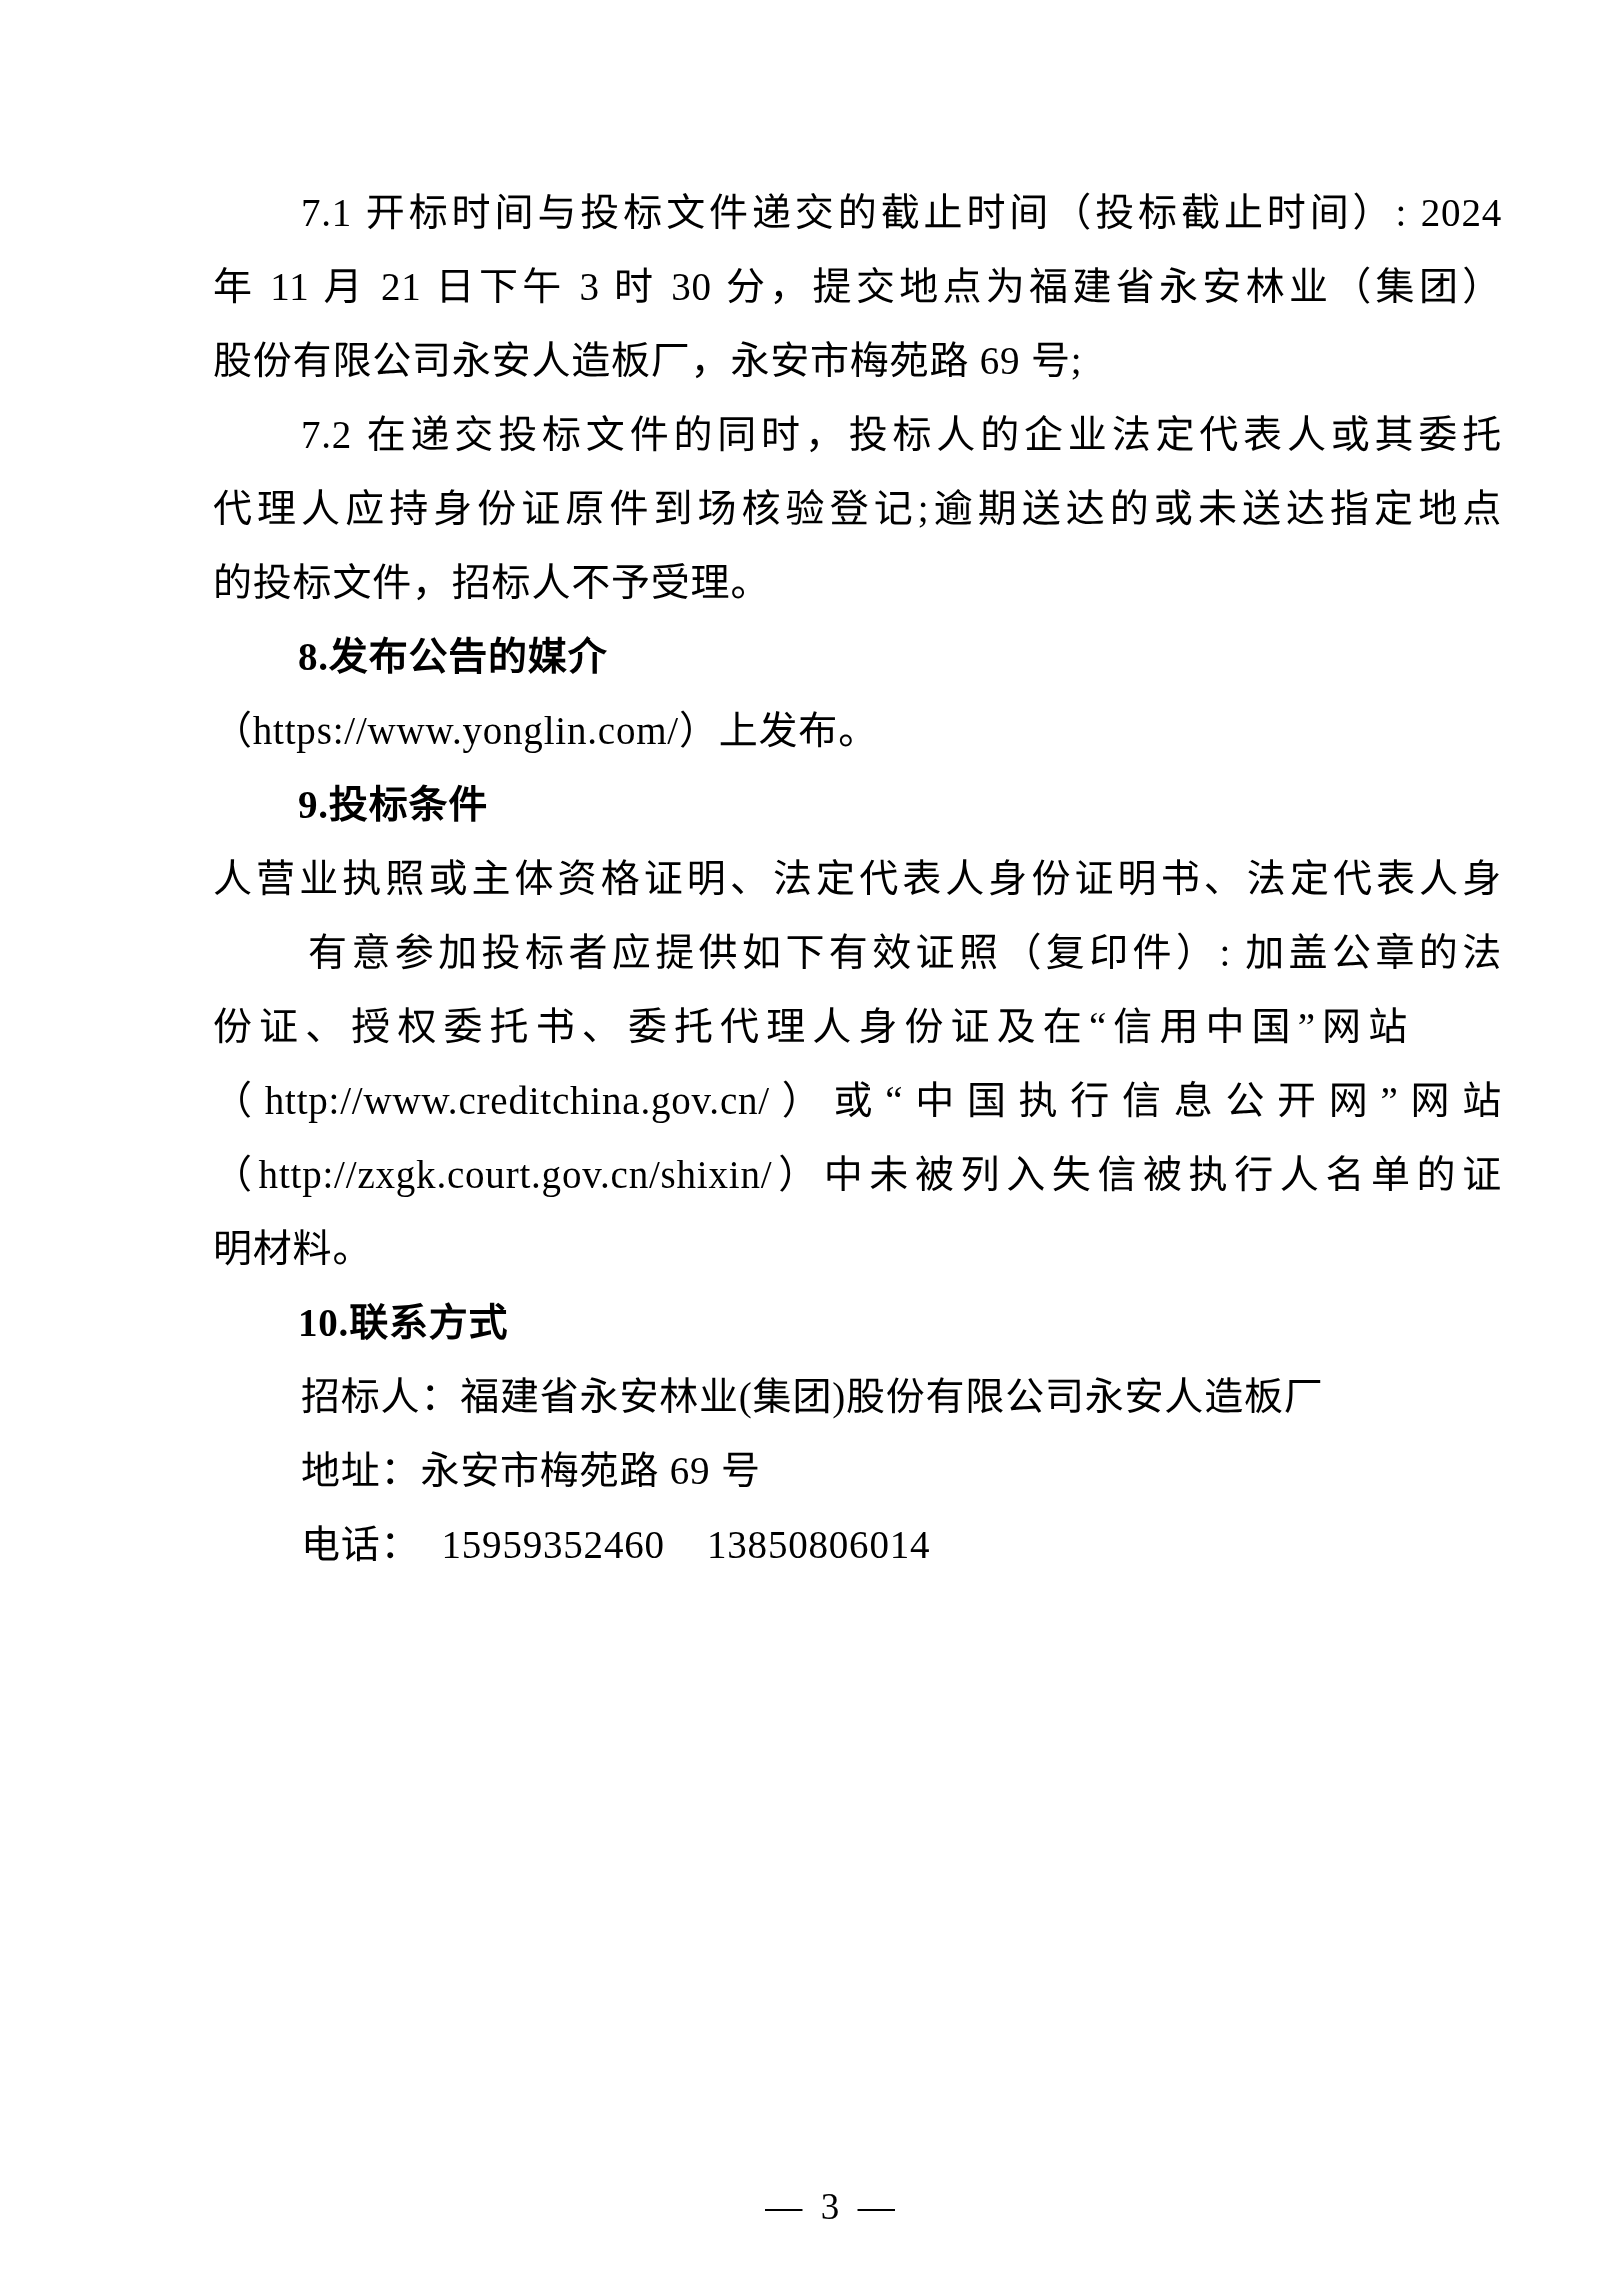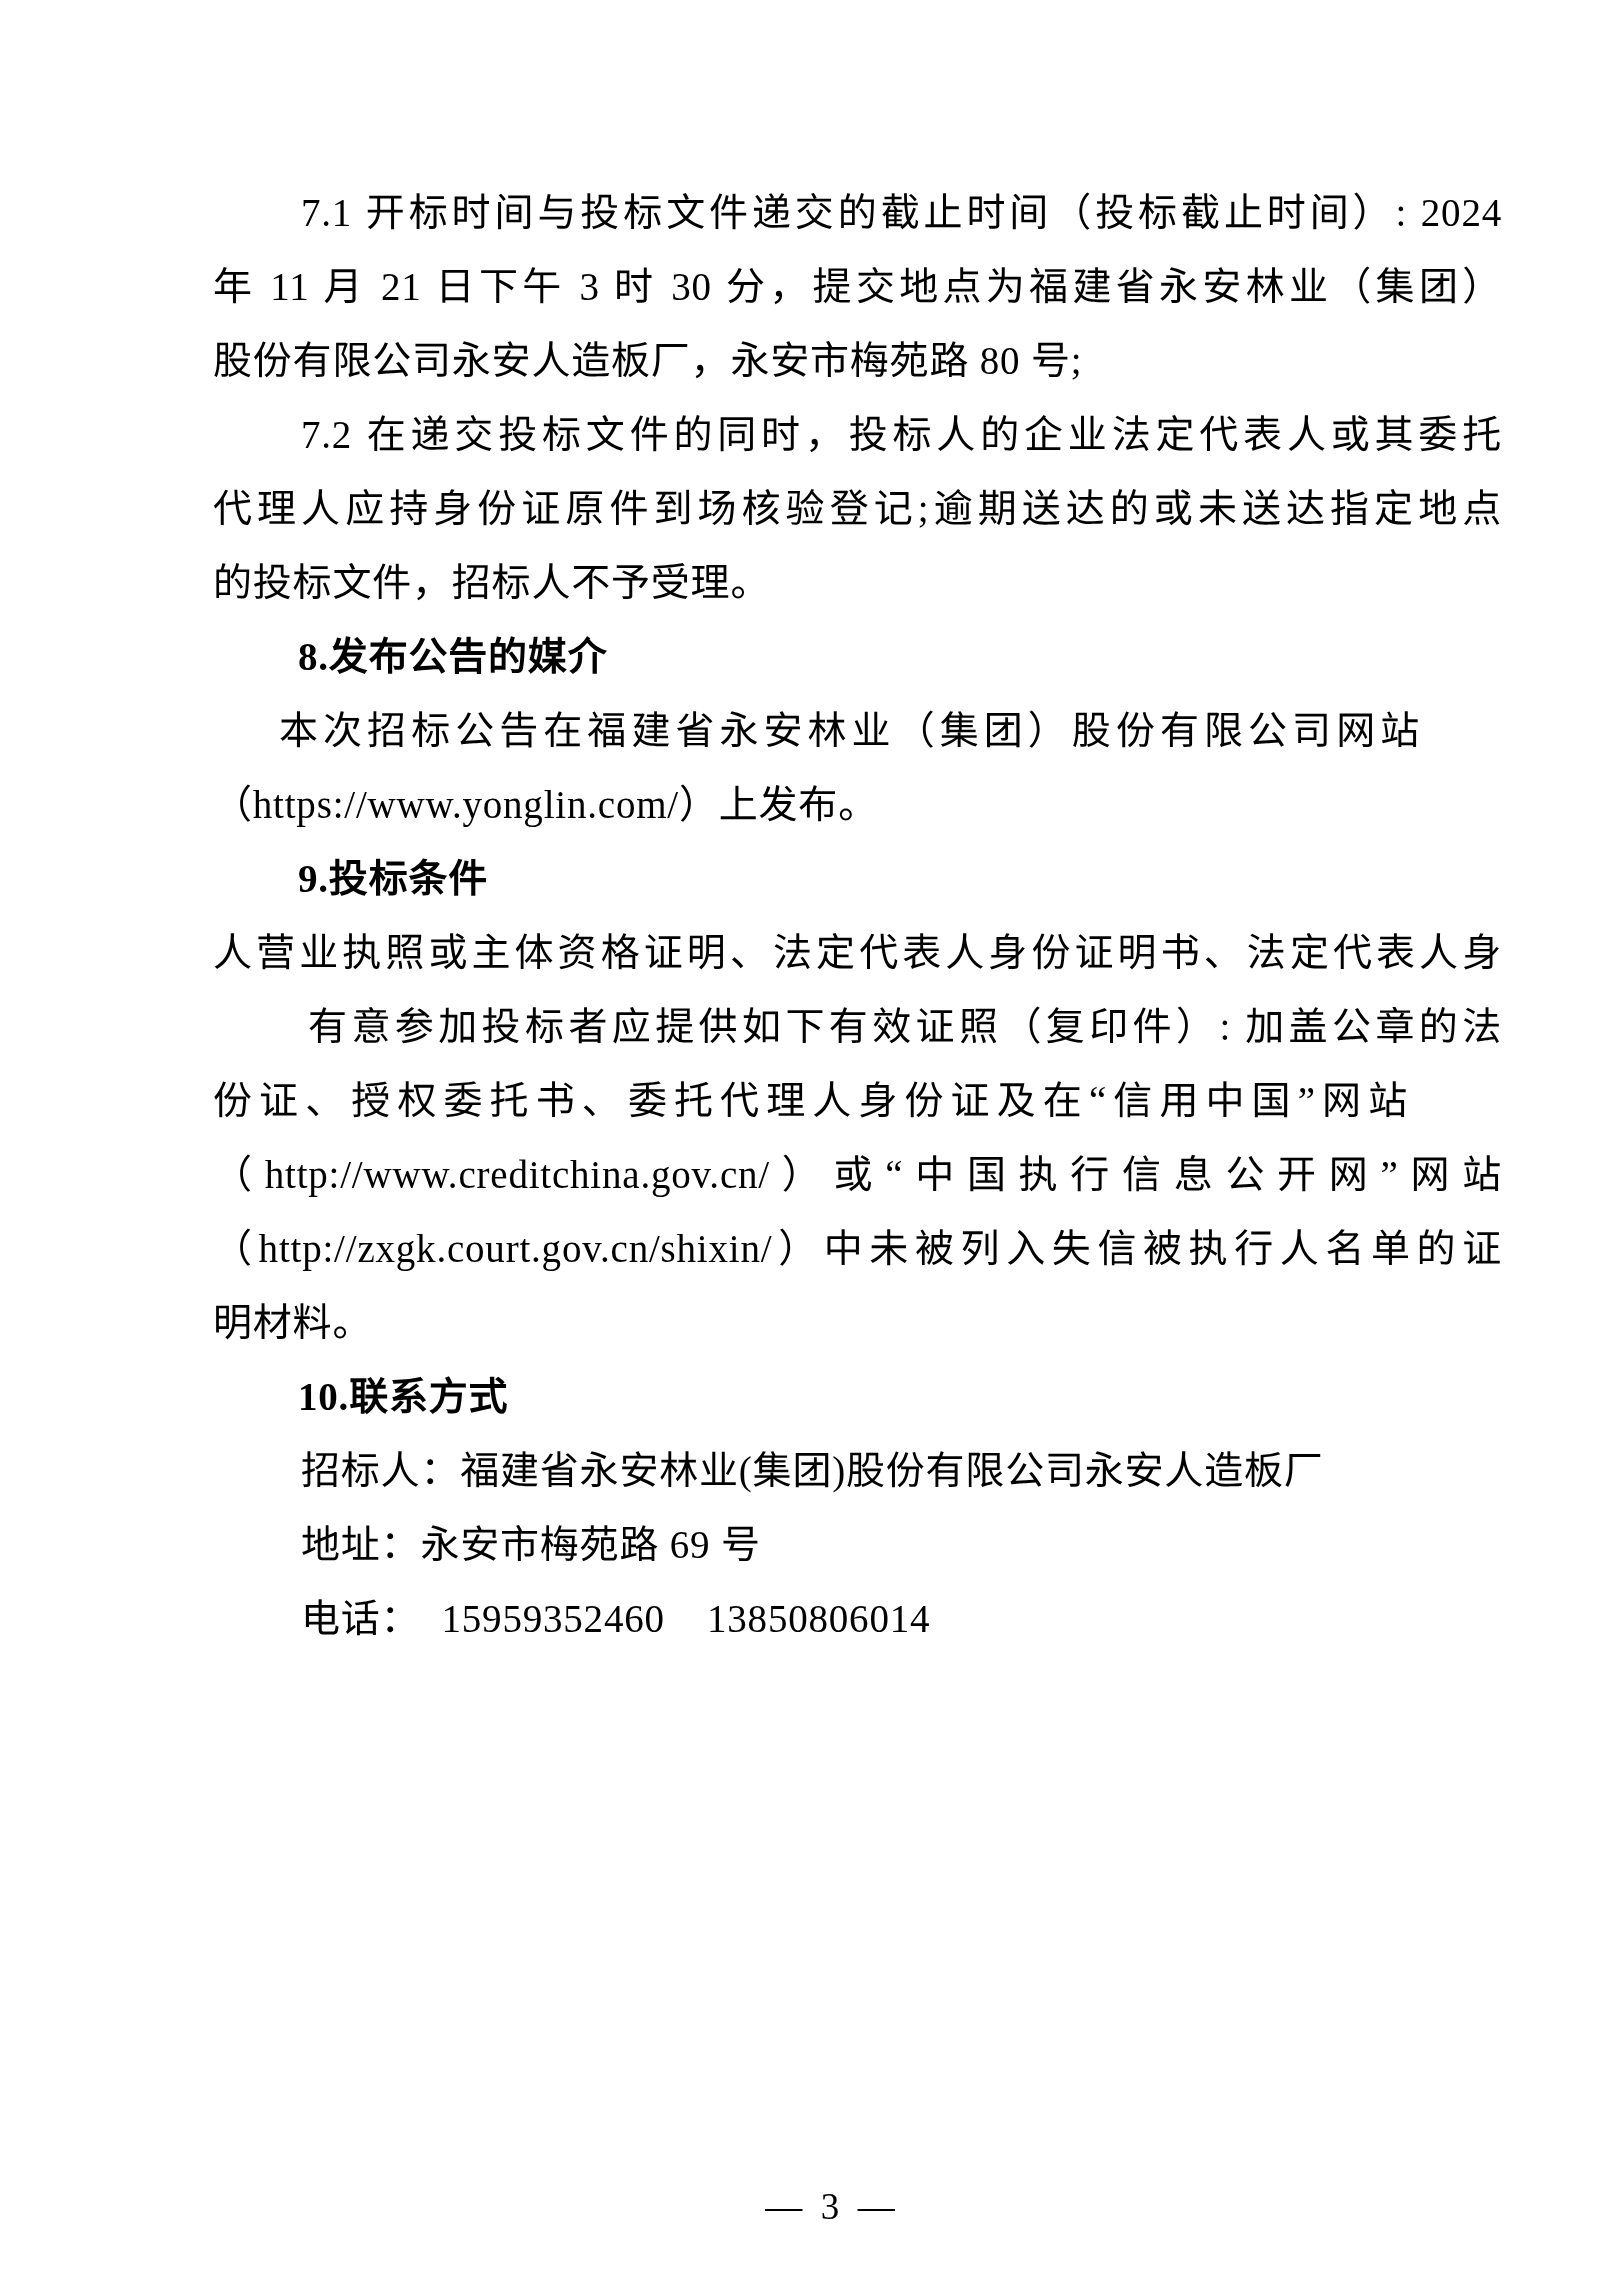--- a/index.html
+++ b/index.html
@@ -59,32 +59,31 @@
 </style>
 </head>
 <body>
 
 <div class="page">
   <main class="textcol">
 
     <section>
       <div class="line just ind104">7.1 开标时间与投标文件递交的截止时间（投标截止时间）: 2024</div>
       <div class="line just">年 11 月 21 日下午 3 时 30 分，提交地点为福建省永安林业（集团）</div>
-      <div class="line">股份有限公司永安人造板厂，永安市梅苑路 80 号;</div>
+      <div class="line">股份有限公司永安人造板厂，永安市梅苑路 69 号;</div>
     </section>
 
     <section>
       <div class="line just ind104">7.2 在递交投标文件的同时，投标人的企业法定代表人或其委托</div>
       <div class="line just">代理人应持身份证原件到场核验登记;逾期送达的或未送达指定地点</div>
       <div class="line">的投标文件，招标人不予受理。</div>
     </section>
 
     <section>
       <h2 class="line ind100 bold" style="margin:0;">8.发布公告的媒介</h2>
-      <div class="line just w1350 ind78">本次招标公告在福建省永安林业（集团）股份有限公司网站</div>
       <div class="line">（https://www.yonglin.com/）上发布。</div>
     </section>
 
     <section>
       <h2 class="line ind100 bold" style="margin:0;">9.投标条件</h2>
       <div class="line just">人营业执照或主体资格证明、法定代表人身份证明书、法定代表人身</div>
       <div class="line just ind112">有意参加投标者应提供如下有效证照（复印件）: 加盖公章的法</div>
       <div class="line just w1413">份证、授权委托书、委托代理人身份证及在“信用中国”网站</div>
       <div class="line just">（http://www.creditchina.gov.cn/）或“中国执行信息公开网”网站</div>
       <div class="line just">（http://zxgk.court.gov.cn/shixin/）中未被列入失信被执行人名单的证</div>

